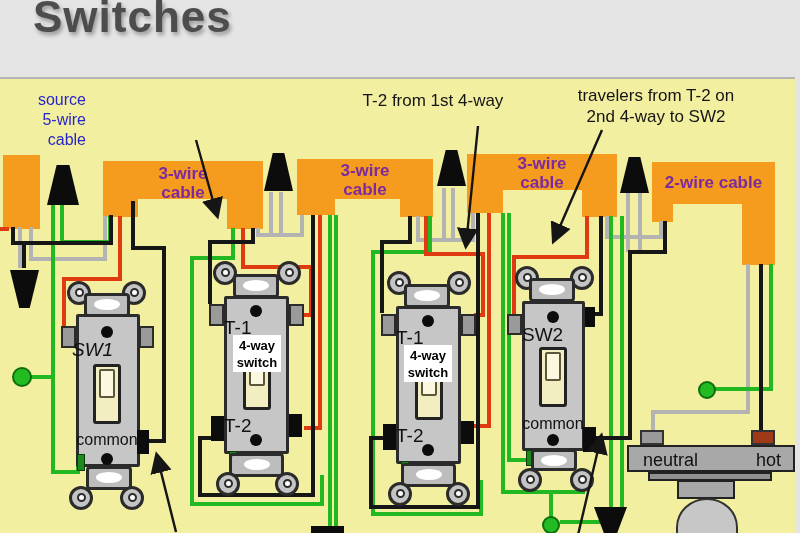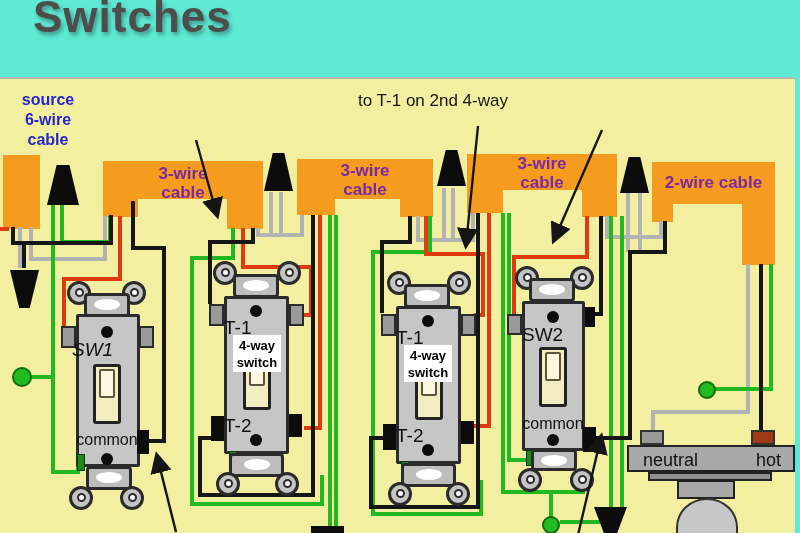--- a/index.html
+++ b/index.html
@@ -1,21 +1,21 @@
 <!DOCTYPE html>
 <html style="--bg: #F3EFA0; --orange: #F59B1E; --purple: #7B2AA0; --blue: #2626C9; --wgreen: #22B822; --wred: #E03A10; --wgray: #B3B3B3; --wblack: #161616;"><head>
 <meta charset="utf-8">
 <style>
   :root{
     --bg:#F3EFA0; --orange:#F59B1E; --purple:#7B2AA0; --blue:#2626C9;
     --wgreen:#22B822; --wred:#E03A10; --wgray:#B3B3B3; --wblack:#161616;
   }
   *{margin:0;padding:0;box-sizing:border-box;}
   html,body{background:#fff;font-family:"Liberation Sans",sans-serif;}
-  #stage{position:relative;width:800px;height:533px;overflow:hidden;background:#5eead4;}
+  #stage{position:relative;width:800px;height:533px;overflow:hidden;background:#e5e5e5;}
   #title{position:absolute;left:33px;top:-8px;font-size:44px;font-weight:bold;color:#4d4d4d;
          text-shadow:2px 3px 4px rgba(0,0,0,0.35);letter-spacing:1px;}
   #canvas{position:absolute;left:0;top:77px;width:795px;height:456px;background:var(--bg);
           border-top:2px solid #b5b5b5;overflow:hidden;}
   .abs{position:absolute;}
   
   .cable{background:var(--orange);}
   .cable-label{color:var(--purple);font-weight:bold;text-align:center;font-size:17px;line-height:19px;}
   
   .conn{background:#0c0c0c;clip-path:polygon(30% 0,70% 0,100% 100%,0 100%);}
@@ -31,21 +31,21 @@
   .term{background:#0c0c0c;}
   .gscrew{background:#1e8a1e;border:1px solid #0b3b0b;}
   .dot{background:#0c0c0c;border-radius:50%;width:12px;height:12px;}
   .swname{font-size:19px;color:#111;}
   .swsub{font-size:16px;color:#111;text-align:center;}
   .toggle{background:#F2EEC2;border:3px solid #222;border-radius:3px;}
   .toggle i{display:block;width:70%;height:55%;margin:8% auto 0;background:#FBF8DF;border:2px solid #5a573a;border-radius:2px;}
   .wbox{background:#fff;text-align:center;font-weight:bold;font-size:13px;line-height:17px;color:#000;padding-top:2px;}
   
   .note{color:#151515;font-size:17px;line-height:21px;text-align:center;}
-  .note-blue{color:var(--blue);font-size:16px;line-height:20px;text-align:center;font-weight:bold;}
+  .note-blue{color:var(--blue);font-size:16px;line-height:20px;text-align:right;}
   .bottomtext{color:#151515;font-size:19px;}
   
   .lampbar{background:#A8A8A8;border:2px solid #222;}
   .lamptxt{color:#111;font-size:18px;position:absolute;top:3px;}
   .gdot{background:#22BB22;border:2px solid #0d6e0d;border-radius:50%;}
   svg{position:absolute;left:0;top:0;pointer-events:none;}
 </style>
 </head>
 <body>
 
@@ -303,27 +303,31 @@
       <div class="abs lampbar" style="left:677px;top:401px;width:58px;height:19px;"></div>
       <div class="abs" style="left:676px;top:419px;width:62px;height:58px;background:#C7C7C7;border:2px solid #333;border-radius:50% 50% 40% 40%;"></div>
     </div>
 
     <div class="abs gdot" style="left:12px;top:288px;width:20px;height:20px;"></div>
     <div class="abs gdot" style="left:698px;top:302px;width:18px;height:18px;"></div>
     <div class="abs gdot" style="left:542px;top:437px;width:18px;height:18px;"></div>
 
     <div class="abs note-blue" style="left:10px;top:11px;width:76px;">
       <div>source</div>
-      <div>6-wire</div>
+      <div>5-wire</div>
       <div>cable</div>
     </div>
     <div class="abs note" style="left:99px;top:15px;width:220px;">
     </div>
     <div class="abs note" style="left:328px;top:11px;width:210px;">
-      <div>to T-1 on 2nd 4-way</div>
+      <div>T-2 from 1st 4-way</div>
+    </div>
+    <div class="abs note" style="left:548px;top:6px;width:216px;">
+      <div>travelers from T-2 on</div>
+      <div>2nd 4-way to SW2</div>
     </div>
 
     <svg width="795" height="456" viewBox="0 77 795 456" fill="none">
       <defs>
         <marker id="ah" markerWidth="9" markerHeight="9" refX="7" refY="4.5" orient="auto">
           <path d="M0 0 L9 4.5 L0 9 Z" fill="#151515"></path>
         </marker>
       </defs>
       <g stroke="#151515" stroke-width="2.4" marker-end="url(#ah)">
         <line x1="196" y1="138" x2="217" y2="213"></line>

